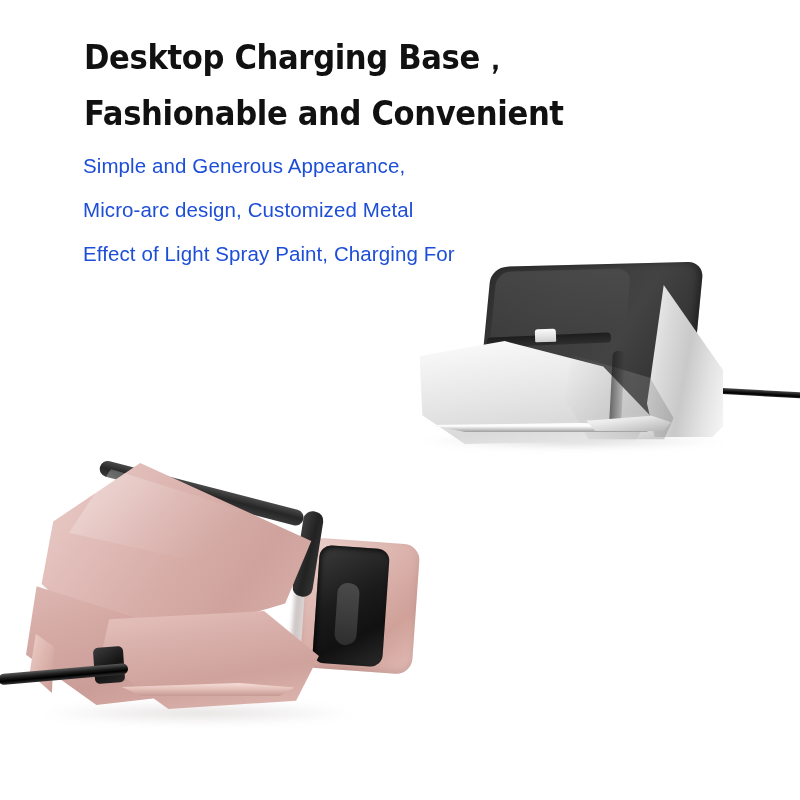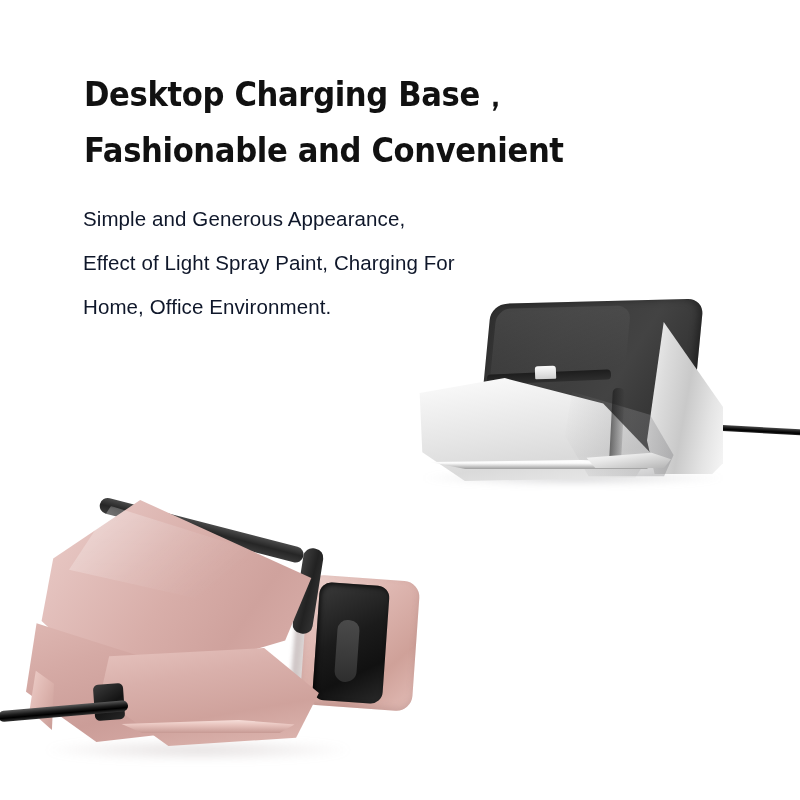--- a/index.html
+++ b/index.html
@@ -12,21 +12,20 @@
     height: 800px;
     position: relative;
     overflow: hidden;
     font-family: "Liberation Sans", sans-serif;
   }
 
   #page {
     position: absolute;
     inset: 0;
     background: #ffffff;
-    margin-top: 37px;
   }
 
   
   .headline {
     position: absolute;
     left: 84px;
     top: 30px;
     width: 660px;
     font-family: "DejaVu Sans", sans-serif;
     font-weight: 700;
@@ -35,27 +34,27 @@
     letter-spacing: -0.4px;
     color: #111111;
     transform: scaleX(0.93);
     transform-origin: left top;
     white-space: pre-wrap;
   }
 
   .bodycopy {
     position: absolute;
     left: 83px;
-    top: 160px;
+    top: 144px;
     width: 430px;
     font-family: "Liberation Sans", sans-serif;
     font-weight: 400;
     font-size: 20.5px;
     line-height: 44px;
-    color: #0f172a;
+    color: #1d4ed8;
     letter-spacing: 0.1px;
   }
   .bodycopy div { white-space: nowrap; }
 
   
   #silver-dock {
     position: absolute;
     left: 415px;
     top: 265px;
     width: 345px;
@@ -361,22 +360,22 @@
 </style>
 </head>
 <body>
 
 <div id="page">
 
   <div class="headline">Desktop Charging Base，Fashionable and Convenient</div>
 
   <div class="bodycopy">
     <div>Simple and Generous Appearance,</div>
+    <div>Micro-arc design, Customized Metal</div>
     <div>Effect of Light Spray Paint, Charging For</div>
-    <div>Home, Office Environment.</div>
   </div>
 
   <div id="silver-dock">
     <div class="shadow"></div>
     <div class="cable"></div>
     <div class="backplate">
       <div class="backplate-gloss"></div>
     </div>
     <div class="rear-wedge"></div>
     <div class="slot"></div>

